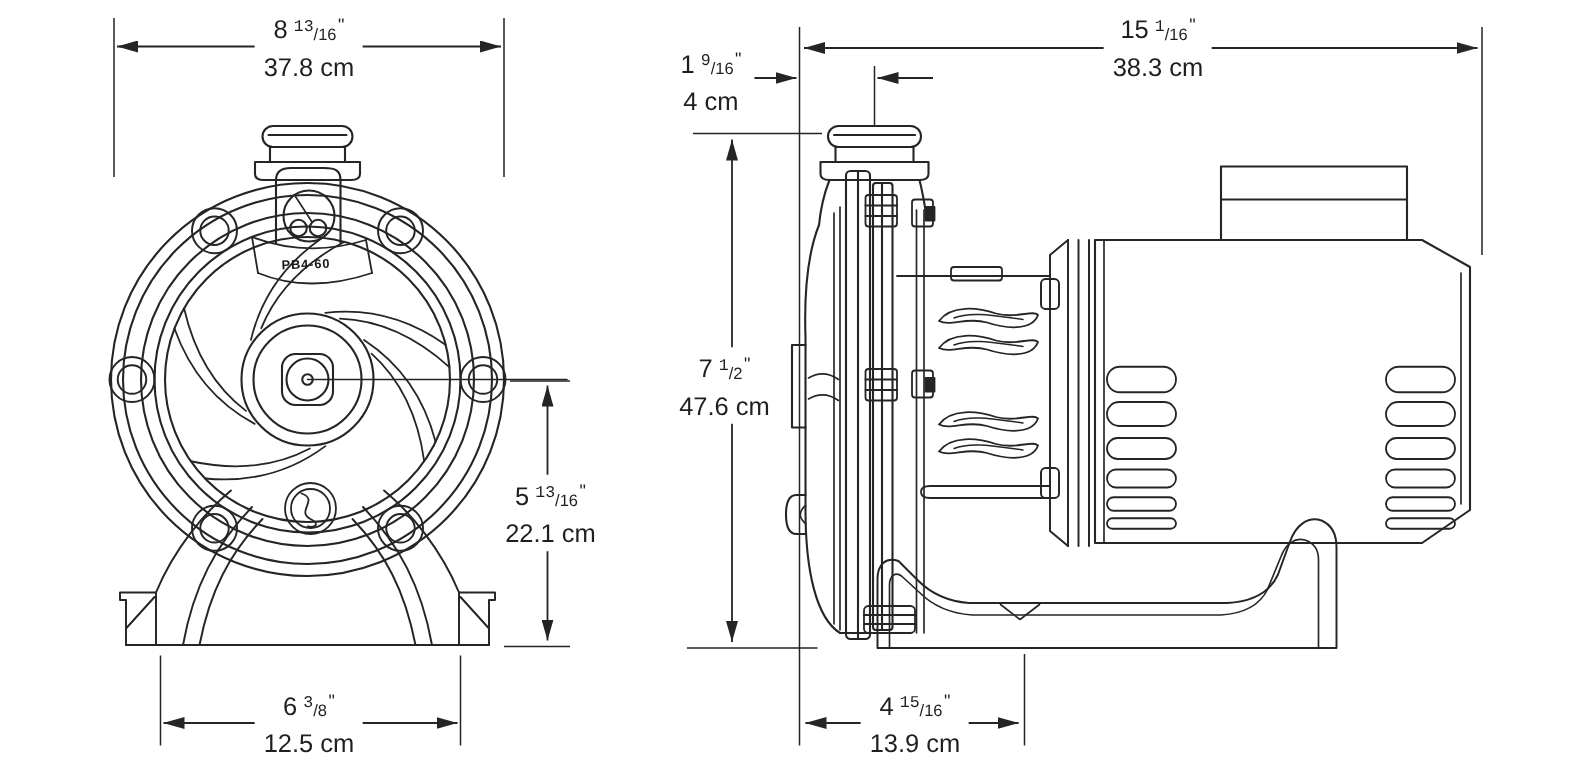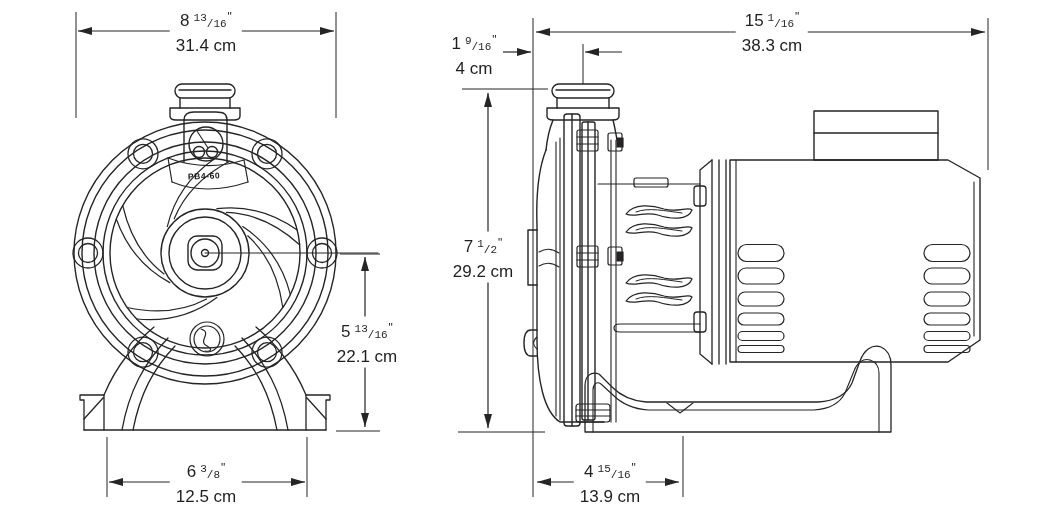--- a/index.html
+++ b/index.html
@@ -2,21 +2,21 @@
 <html><head>
 <meta charset="utf-8">
 <style>
   html,body{margin:0;padding:0;background:#ffffff;}
   .canvas{position:relative;width:1049px;height:513px;background:#ffffff;overflow:hidden;
           font-family:"Liberation Sans",sans-serif;}
   svg{position:absolute;left:0;top:0;}
   .dim{position:absolute;transform:translate(-50%,-50%);background:#ffffff;padding:1px 6px;
        text-align:center;color:#1f1f1f;font-size:17px;line-height:21px;white-space:nowrap;}
   .fnum{font-size:11px;vertical-align:5px;margin-left:4px;font-family:Liberation Mono, monospace;}
-  .fden{font-size:11px;vertical-align:-1px;font-family:Liberation Mono, monospace;}
+  .fden{font-size:11px;vertical-align:-1px;}
   .fmark{font-size:12px;vertical-align:5px;margin-left:1px;}
   .model{position:absolute;transform:translate(-50%,-50%) rotate(-2deg);
          font-weight:bold;font-size:8.5px;letter-spacing:.6px;color:#161616;}
 </style>
 </head>
 <body>
 
 <div class="canvas">
 
 <svg width="1049" height="513" viewBox="0 0 1049 513">
@@ -208,41 +208,41 @@
 
     <path d="M488,93 V428" marker-start="url(#ah)" marker-end="url(#ah)"></path>
 
     <path d="M683,436 V497" stroke-width="1"></path>
     <path d="M537,482 H679" marker-start="url(#ah)" marker-end="url(#ah)"></path>
   </g>
 </svg>
 
 <div class="dim" style="left:206px;top:31px">
   <div><span>8</span><span class="fnum">13</span><span class="fden">/16</span><span class="fmark">"</span></div>
-  <div>31.4 cm</div>
+  <div>37.8 cm</div>
 </div>
 
 <div class="dim" style="left:474px;top:54px">
   <div><span>1</span><span class="fnum">9</span><span class="fden">/16</span><span class="fmark">"</span></div>
   <div>4 cm</div>
 </div>
 
 <div class="dim" style="left:772px;top:31px">
   <div><span>15</span><span class="fnum">1</span><span class="fden">/16</span><span class="fmark">"</span></div>
   <div>38.3 cm</div>
 </div>
 
 <div class="dim" style="left:367px;top:342px">
   <div><span>5</span><span class="fnum">13</span><span class="fden">/16</span><span class="fmark">"</span></div>
   <div>22.1 cm</div>
 </div>
 
 <div class="dim" style="left:483px;top:257px">
   <div><span>7</span><span class="fnum">1</span><span class="fden">/2</span><span class="fmark">"</span></div>
-  <div>29.2 cm</div>
+  <div>47.6 cm</div>
 </div>
 
 <div class="dim" style="left:206px;top:482px">
   <div><span>6</span><span class="fnum">3</span><span class="fden">/8</span><span class="fmark">"</span></div>
   <div>12.5 cm</div>
 </div>
 
 <div class="dim" style="left:610px;top:482px">
   <div><span>4</span><span class="fnum">15</span><span class="fden">/16</span><span class="fmark">"</span></div>
   <div>13.9 cm</div>

